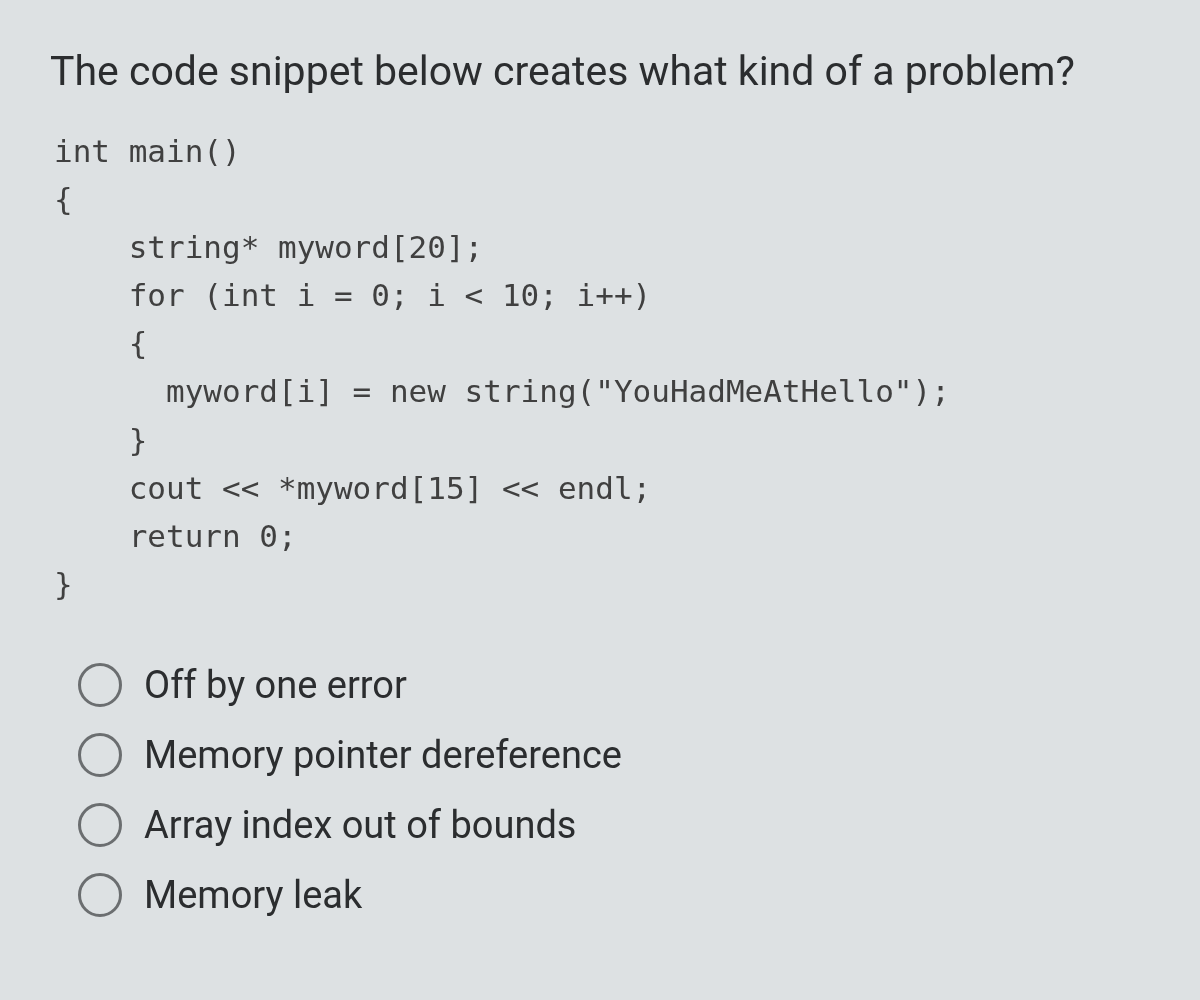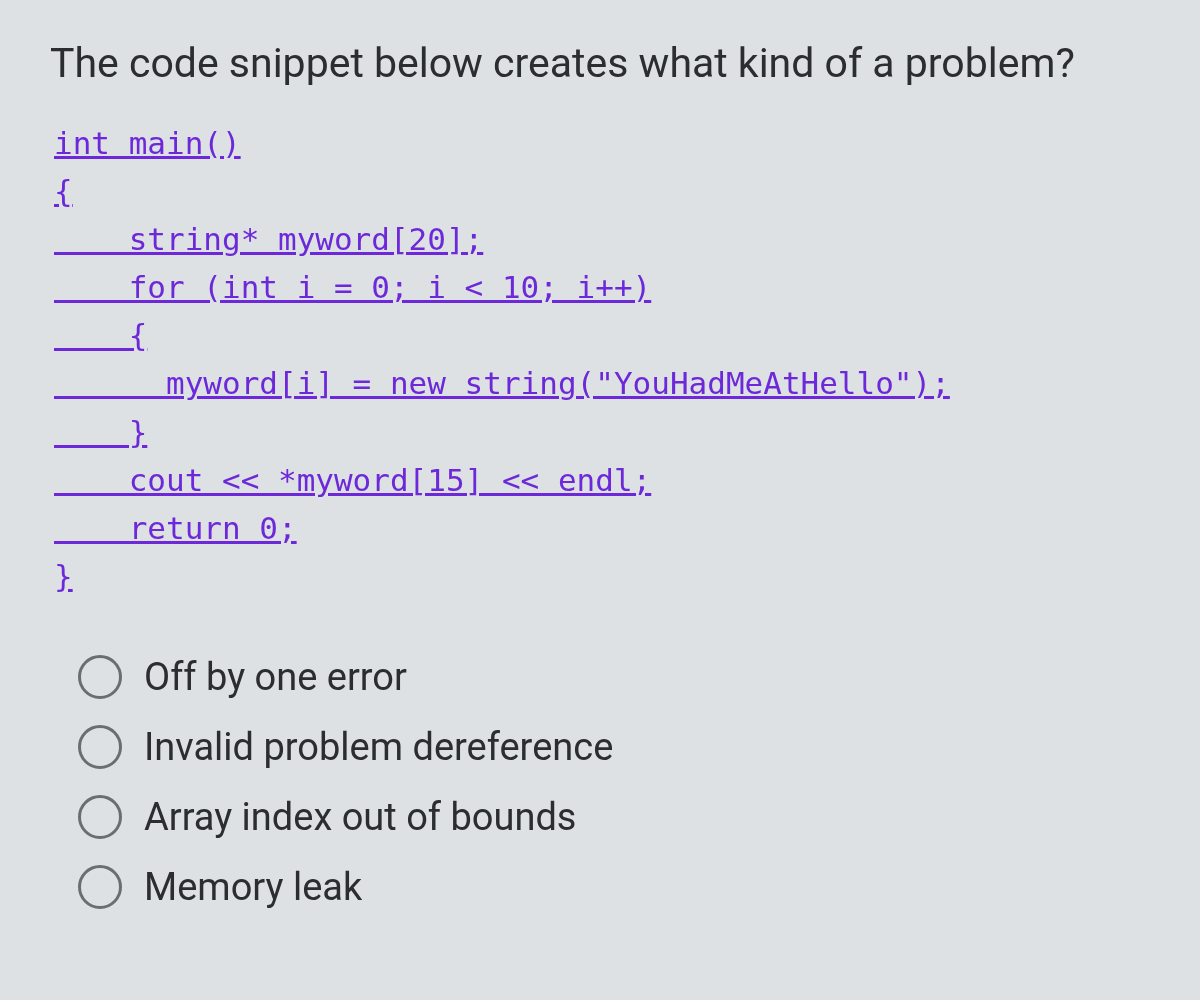--- a/index.html
+++ b/index.html
@@ -7,37 +7,37 @@
       padding: 0;
       background: #dde1e3;
       font-family: -apple-system, BlinkMacSystemFont, "Segoe UI", Roboto, Helvetica, Arial, sans-serif;
       width: 1200px;
       height: 1000px;
       overflow: hidden;
       color: #2d2f31;
     }
     .container {
       padding: 30px 50px 30px 50px;
+      margin-top: 8px;
     }
     .question-text {
       font-size: 41px;
       font-weight: 400;
       color: #2b2d2f;
       margin: 8px 0 30px 0;
       line-height: 1.25;
     }
     .code-block {
       font-family: "Consolas", "Menlo", "Monaco", monospace;
       font-size: 31px;
-      color: #6d28d9;
+      color: #404040;
       line-height: 1.55;
       white-space: pre;
       margin: 20px 0 40px 0;
       padding-left: 4px;
-      text-decoration: underline;
     }
     .options {
       margin-top: 55px;
       padding-left: 28px;
     }
     .option {
       display: flex;
       align-items: flex-end;
       margin-bottom: 26px;
       cursor: pointer;
@@ -77,21 +77,21 @@
 
   <div class="options">
 
     <div class="option">
       <span class="radio"></span>
       <span class="option-label">Off by one error</span>
     </div>
 
     <div class="option">
       <span class="radio"></span>
-      <span class="option-label">Invalid problem dereference</span>
+      <span class="option-label">Memory pointer dereference</span>
     </div>
 
     <div class="option">
       <span class="radio"></span>
       <span class="option-label">Array index out of bounds</span>
     </div>
 
     <div class="option">
       <span class="radio"></span>
       <span class="option-label">Memory leak</span>

